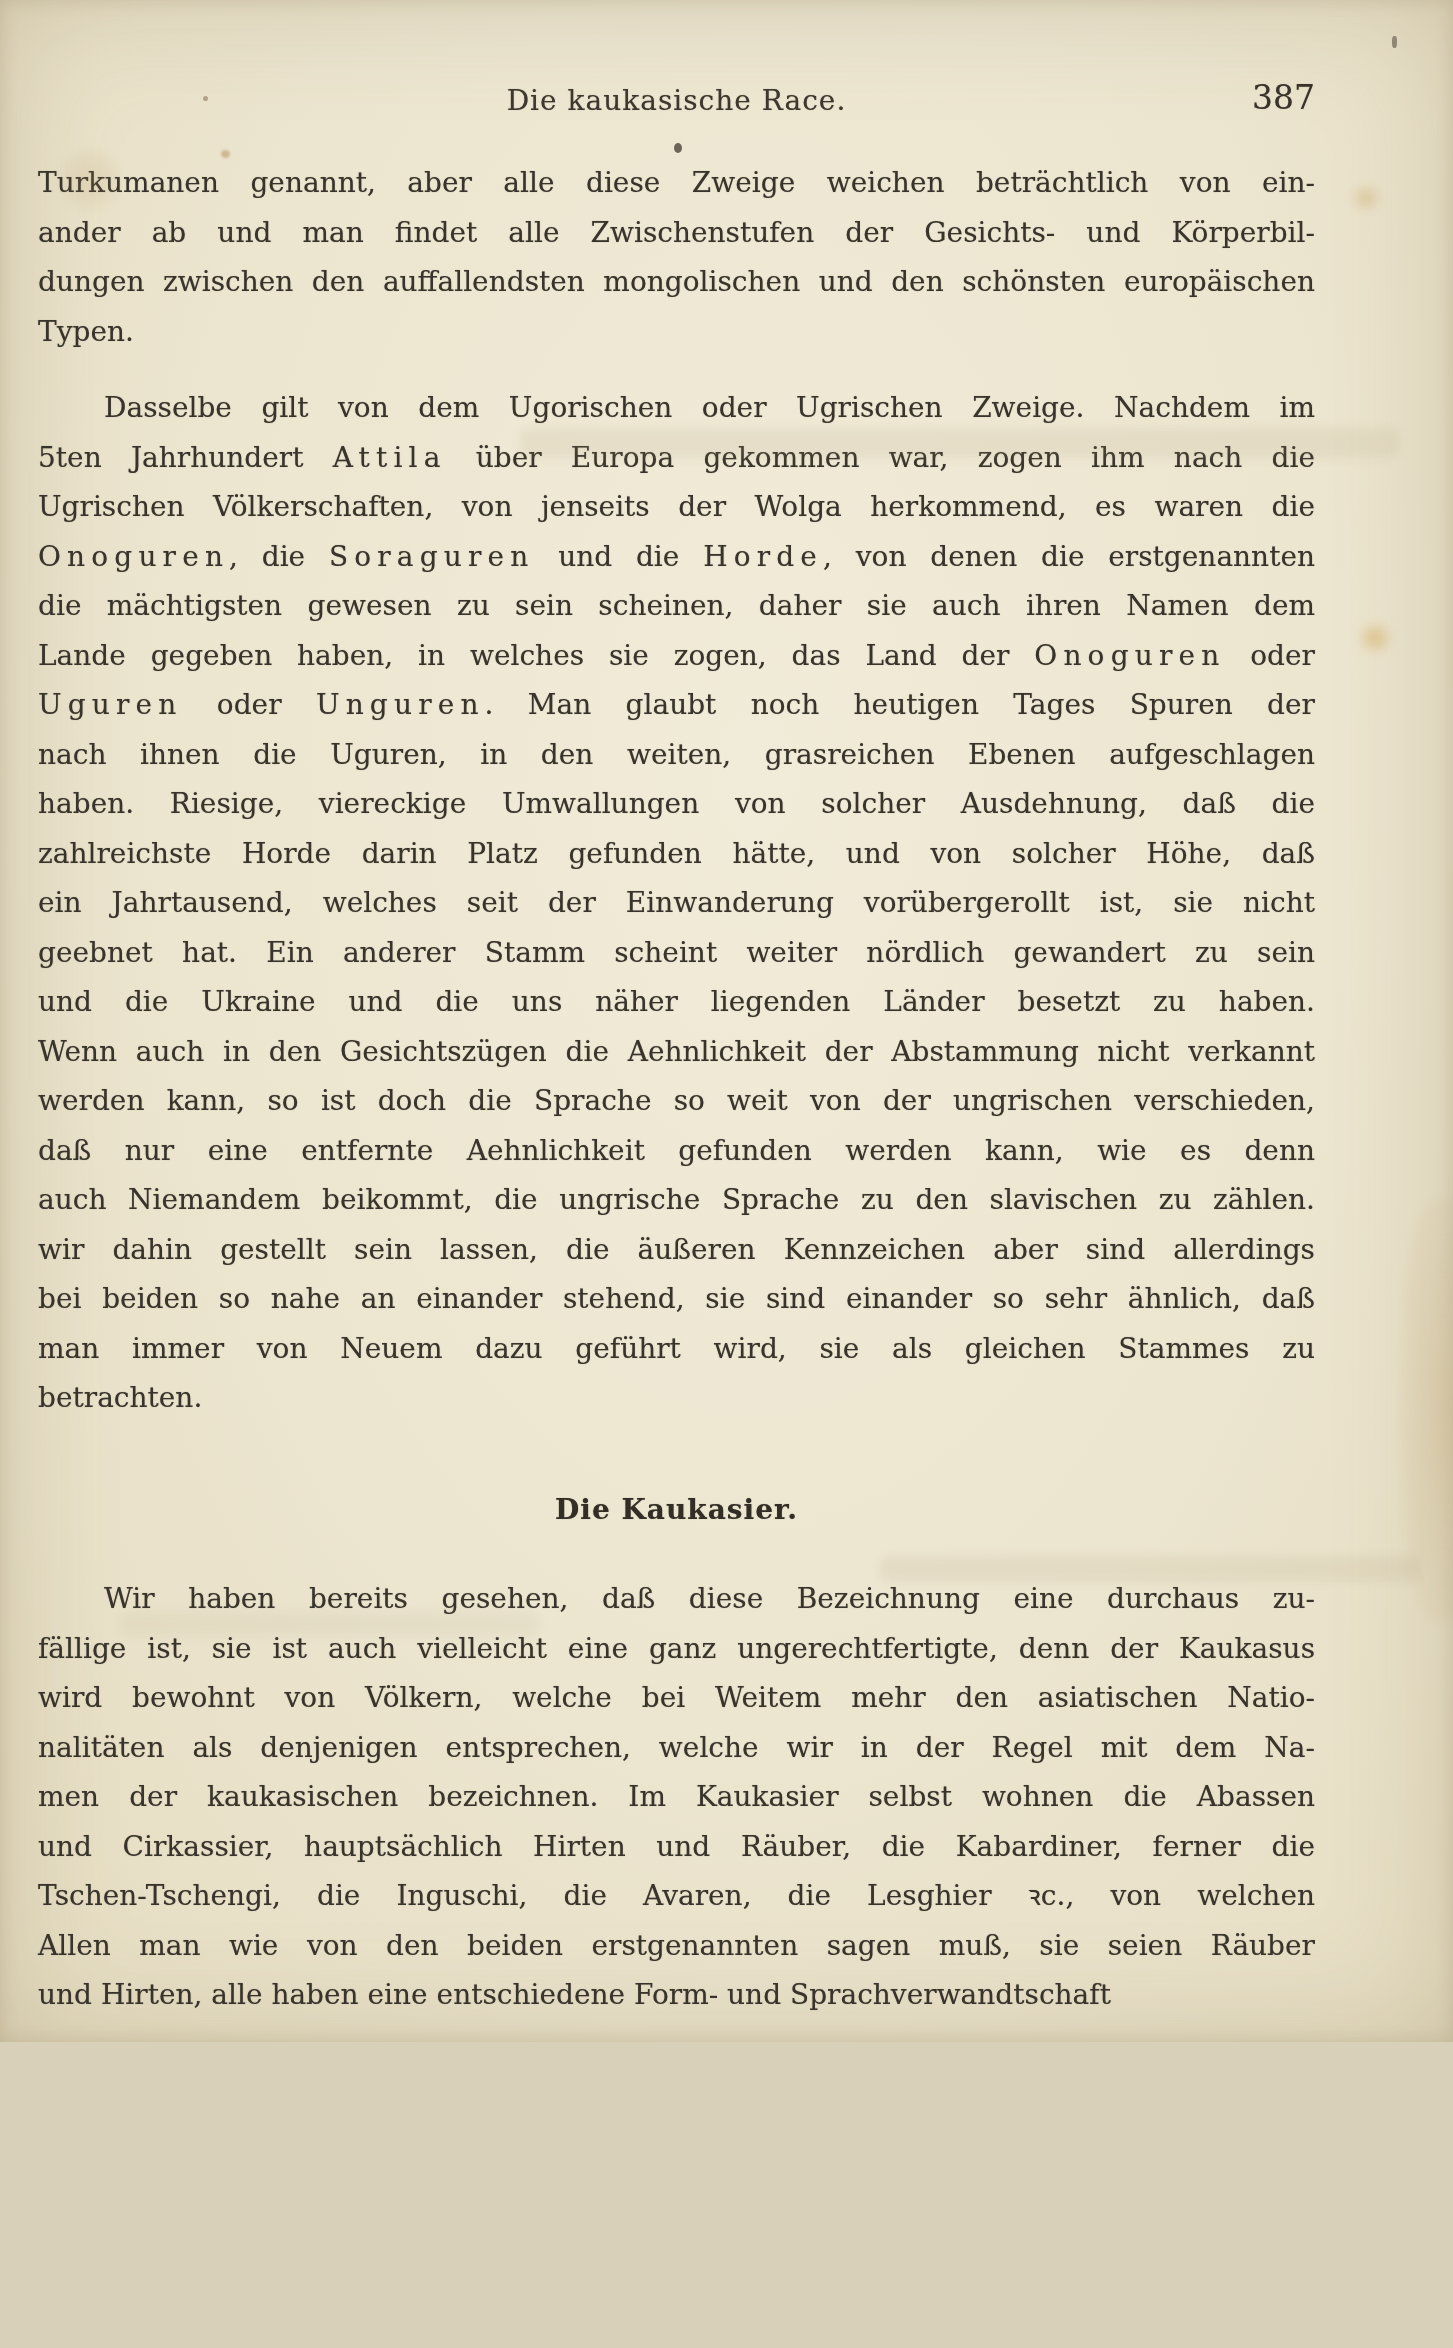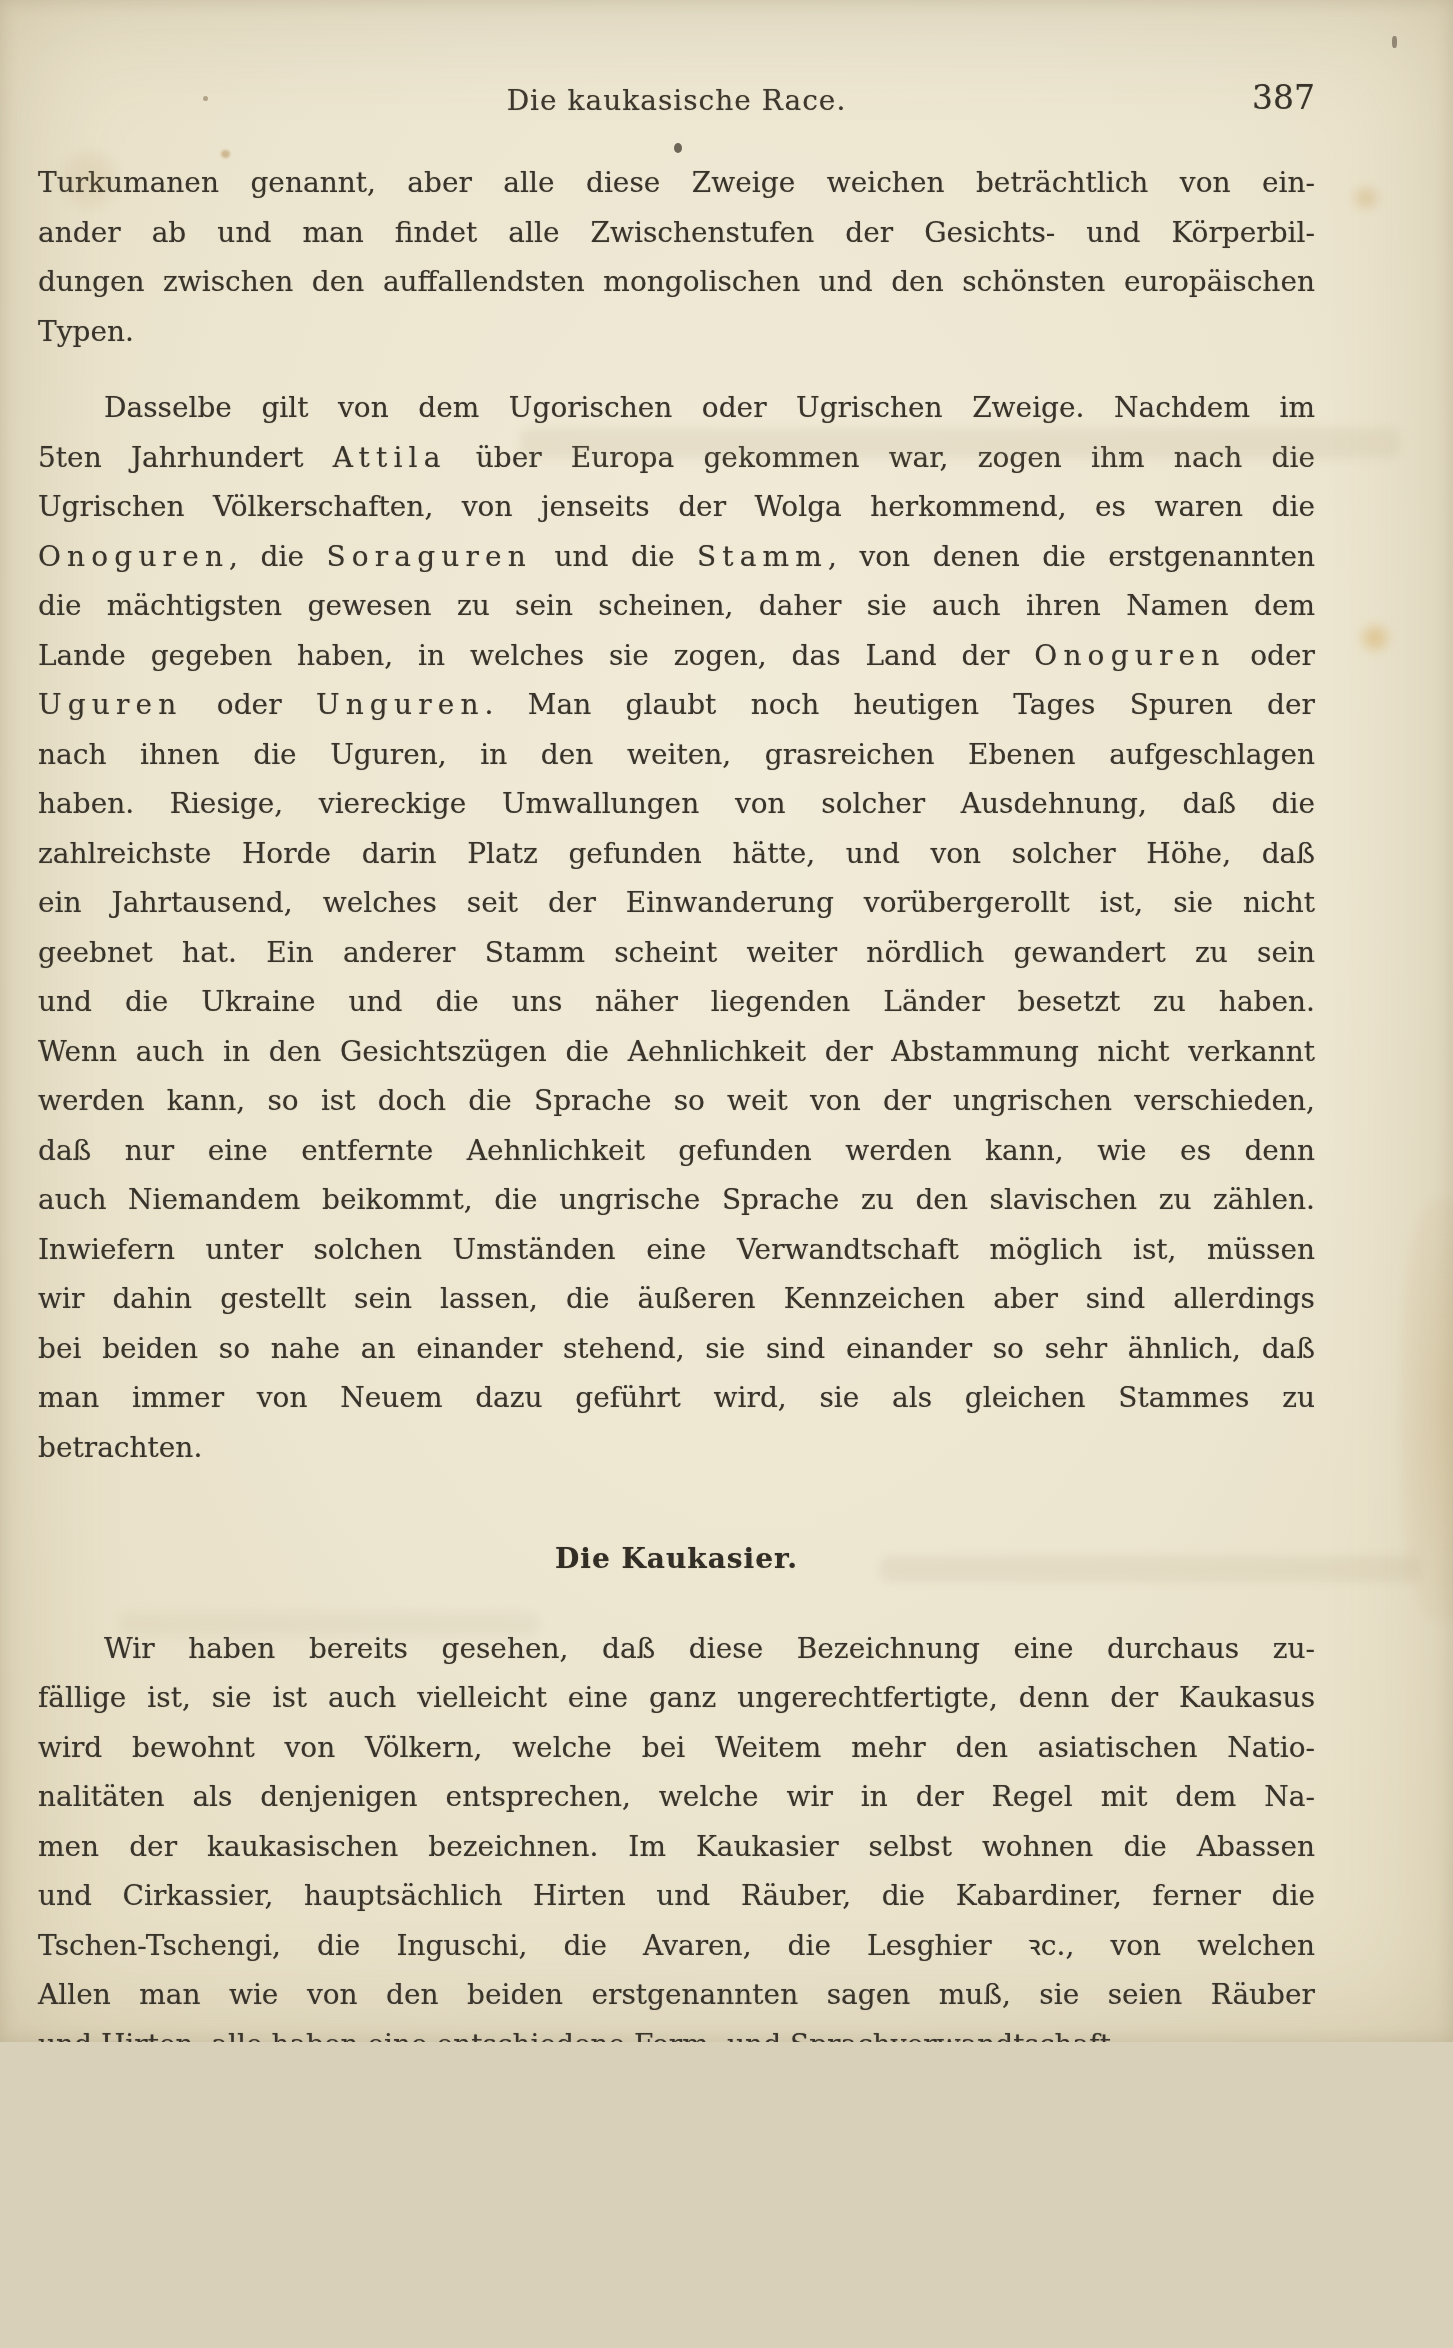--- a/index.html
+++ b/index.html
@@ -79,35 +79,34 @@
       <div class="para">
         <div class="line first">Turkumanen genannt, aber alle diese Zweige weichen beträchtlich von ein-</div>
         <div class="line">ander ab und man findet alle Zwischenstufen der Gesichts- und Körperbil-</div>
         <div class="line">dungen zwischen den auffallendsten mongolischen und den schönsten europäischen</div>
         <div class="line last">Typen.</div>
       </div>
       <div class="para indent">
         <div class="line first">Dasselbe gilt von dem Ugorischen oder Ugrischen Zweige. Nachdem im</div>
         <div class="line">5ten Jahrhundert <span class="sperr">Attila</span> über Europa gekommen war, zogen ihm nach die</div>
         <div class="line">Ugrischen Völkerschaften, von jenseits der Wolga herkommend, es waren die</div>
-        <div class="line"><span class="sperr">Onoguren</span>, die <span class="sperr">Soraguren</span> und die <span class="sperr">Stamm</span>, von denen die erstgenannten</div>
+        <div class="line"><span class="sperr">Onoguren</span>, die <span class="sperr">Soraguren</span> und die <span class="sperr">Horde</span>, von denen die erstgenannten</div>
         <div class="line">die mächtigsten gewesen zu sein scheinen, daher sie auch ihren Namen dem</div>
         <div class="line">Lande gegeben haben, in welches sie zogen, das Land der <span class="sperr">Onoguren</span> oder</div>
         <div class="line"><span class="sperr">Uguren</span> oder <span class="sperr">Unguren</span>. Man glaubt noch heutigen Tages Spuren der</div>
         <div class="line">nach ihnen die Uguren, in den weiten, grasreichen Ebenen aufgeschlagen</div>
         <div class="line">haben. Riesige, viereckige Umwallungen von solcher Ausdehnung, daß die</div>
         <div class="line">zahlreichste Horde darin Platz gefunden hätte, und von solcher Höhe, daß</div>
         <div class="line">ein Jahrtausend, welches seit der Einwanderung vorübergerollt ist, sie nicht</div>
         <div class="line">geebnet hat. Ein anderer Stamm scheint weiter nördlich gewandert zu sein</div>
         <div class="line">und die Ukraine und die uns näher liegenden Länder besetzt zu haben.</div>
         <div class="line">Wenn auch in den Gesichtszügen die Aehnlichkeit der Abstammung nicht verkannt</div>
         <div class="line">werden kann, so ist doch die Sprache so weit von der ungrischen verschieden,</div>
         <div class="line">daß nur eine entfernte Aehnlichkeit gefunden werden kann, wie es denn</div>
         <div class="line">auch Niemandem beikommt, die ungrische Sprache zu den slavischen zu zählen.</div>
-        <div class="line">Inwiefern unter solchen Umständen eine Verwandtschaft möglich ist, müssen</div>
         <div class="line">wir dahin gestellt sein lassen, die äußeren Kennzeichen aber sind allerdings</div>
         <div class="line">bei beiden so nahe an einander stehend, sie sind einander so sehr ähnlich, daß</div>
         <div class="line">man immer von Neuem dazu geführt wird, sie als gleichen Stammes zu</div>
         <div class="line last">betrachten.</div>
       </div>
       <div class="section-heading">Die Kaukasier.</div>
       <div class="para indent">
         <div class="line first">Wir haben bereits gesehen, daß diese Bezeichnung eine durchaus zu-</div>
         <div class="line">fällige ist, sie ist auch vielleicht eine ganz ungerechtfertigte, denn der Kaukasus</div>
         <div class="line">wird bewohnt von Völkern, welche bei Weitem mehr den asiatischen Natio-</div>

